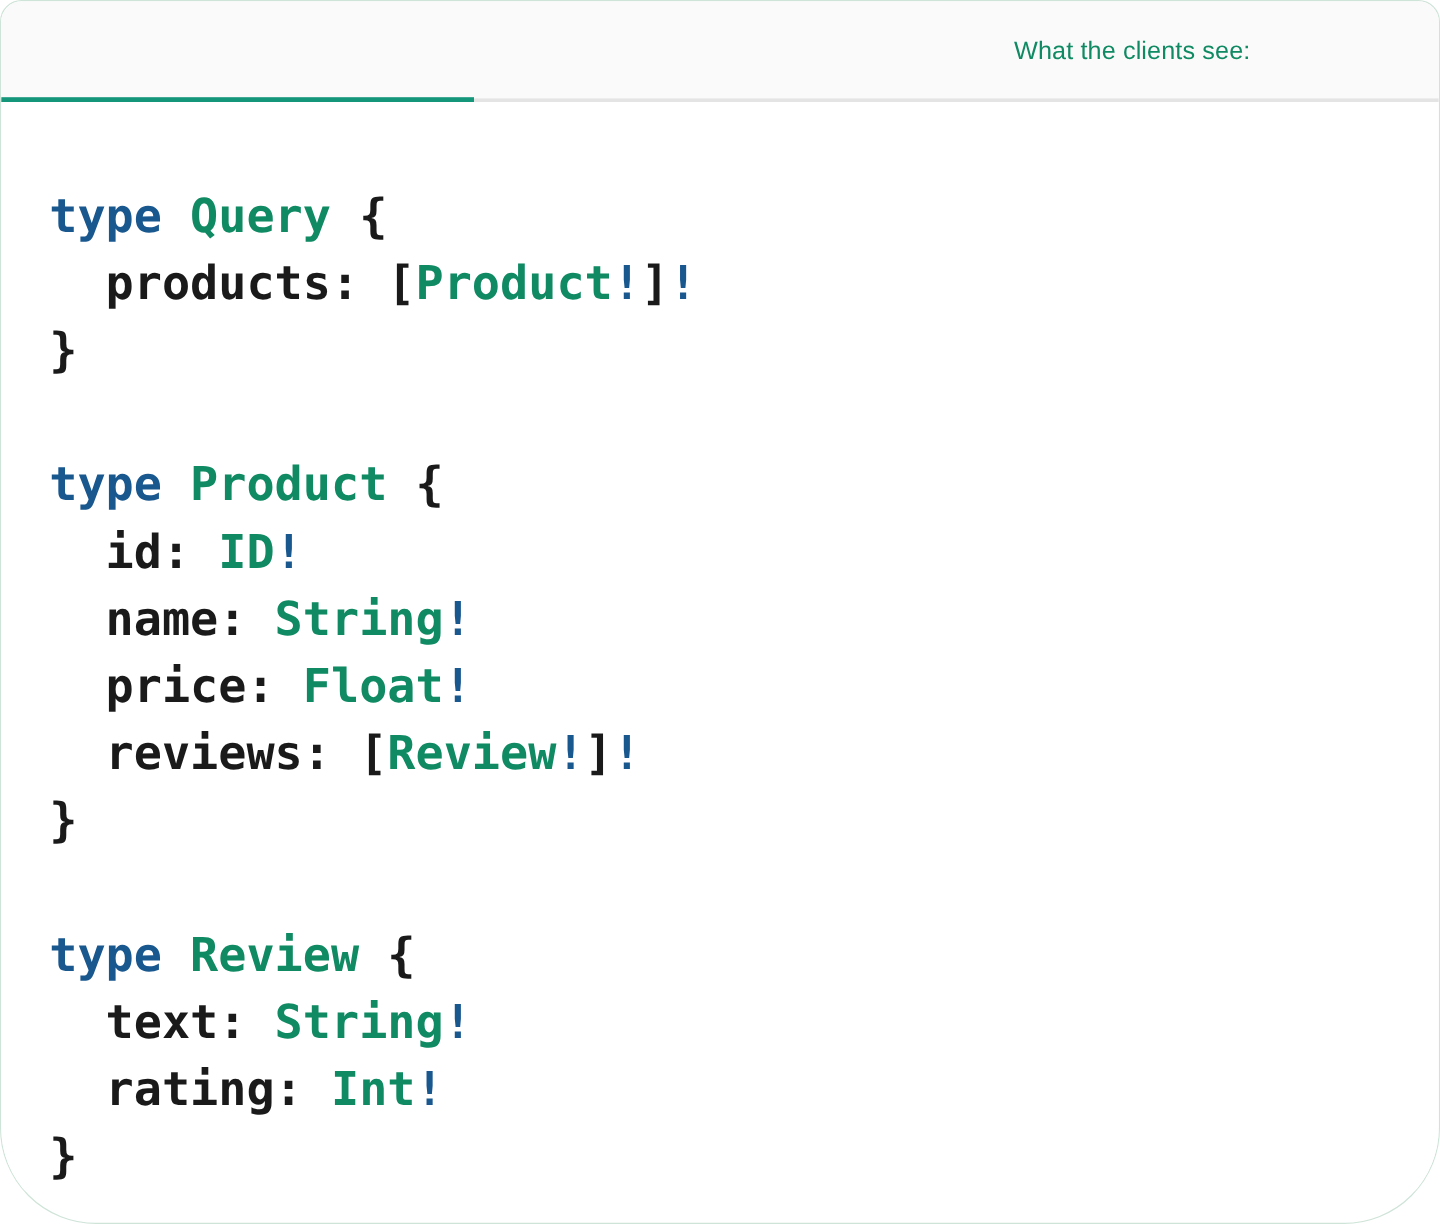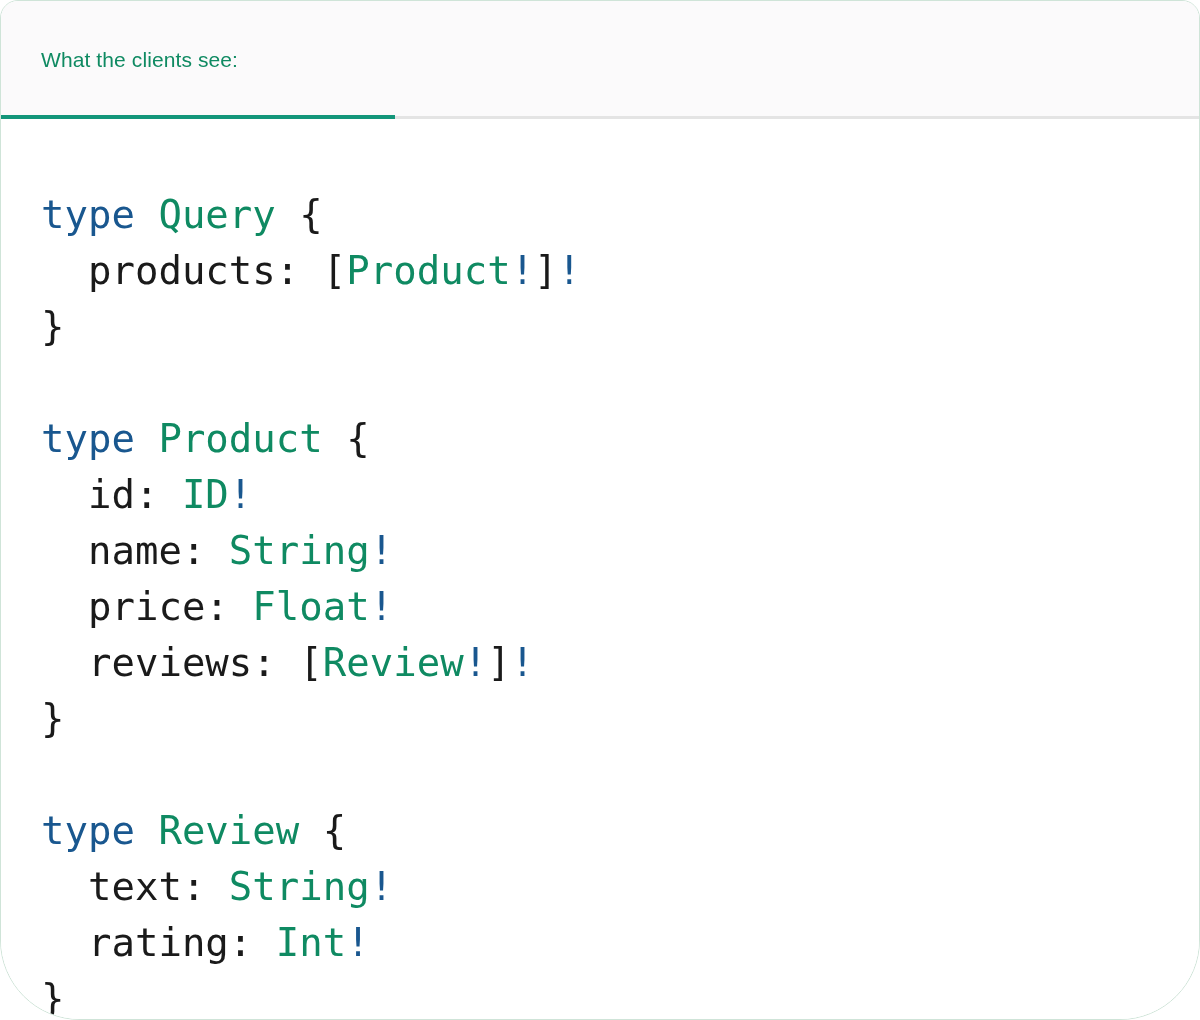--- a/index.html
+++ b/index.html
@@ -25,24 +25,25 @@
     border-bottom-left-radius: 80px;
     border-bottom-right-radius: 80px;
     border: 1px solid #cfe4d8;
     overflow: hidden;
   }
 
   
   .tabbar {
     position: relative;
     box-sizing: border-box;
-    height: 118px;
+    height: 84px;
     background: #fbfafb;
     display: flex;
     align-items: center;
+    justify-content: flex-end;
   }
   .tabbar-rule {
     position: absolute;
     left: 0;
     right: 0;
     bottom: 0;
     height: 3px;
     background: #e4e4e4;
   }
   .tab {
@@ -78,21 +79,21 @@
     box-sizing: border-box;
     padding: 29px 0 0 40px;
     background: #ffffff;
   }
   .code {
     font-family: "DejaVu Sans Mono", monospace;
     font-size: 39px;
     line-height: 56px;
     white-space: pre;
     color: #1a1a1a;
-    font-weight: 400;
+    font-weight: 700;
     letter-spacing: 0;
   }
   .code-line {
     height: 56px;
     white-space: pre;
   }
   .tok-kw    { color: #19578f; }
   .tok-type  { color: #0f8a62; }
   .tok-plain { color: #1a1a1a; }
   .tok-bang  { color: #19578f; }

